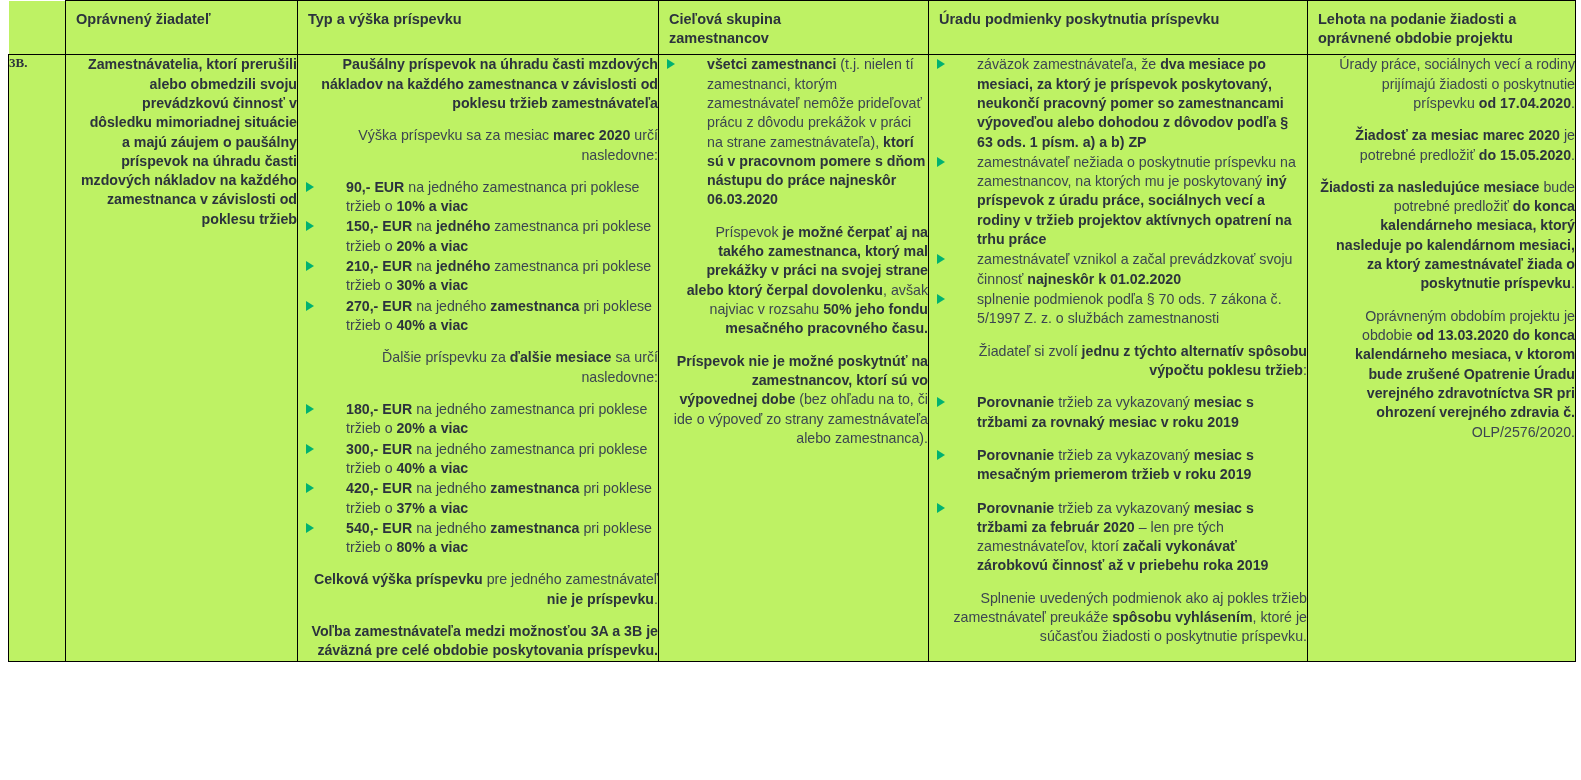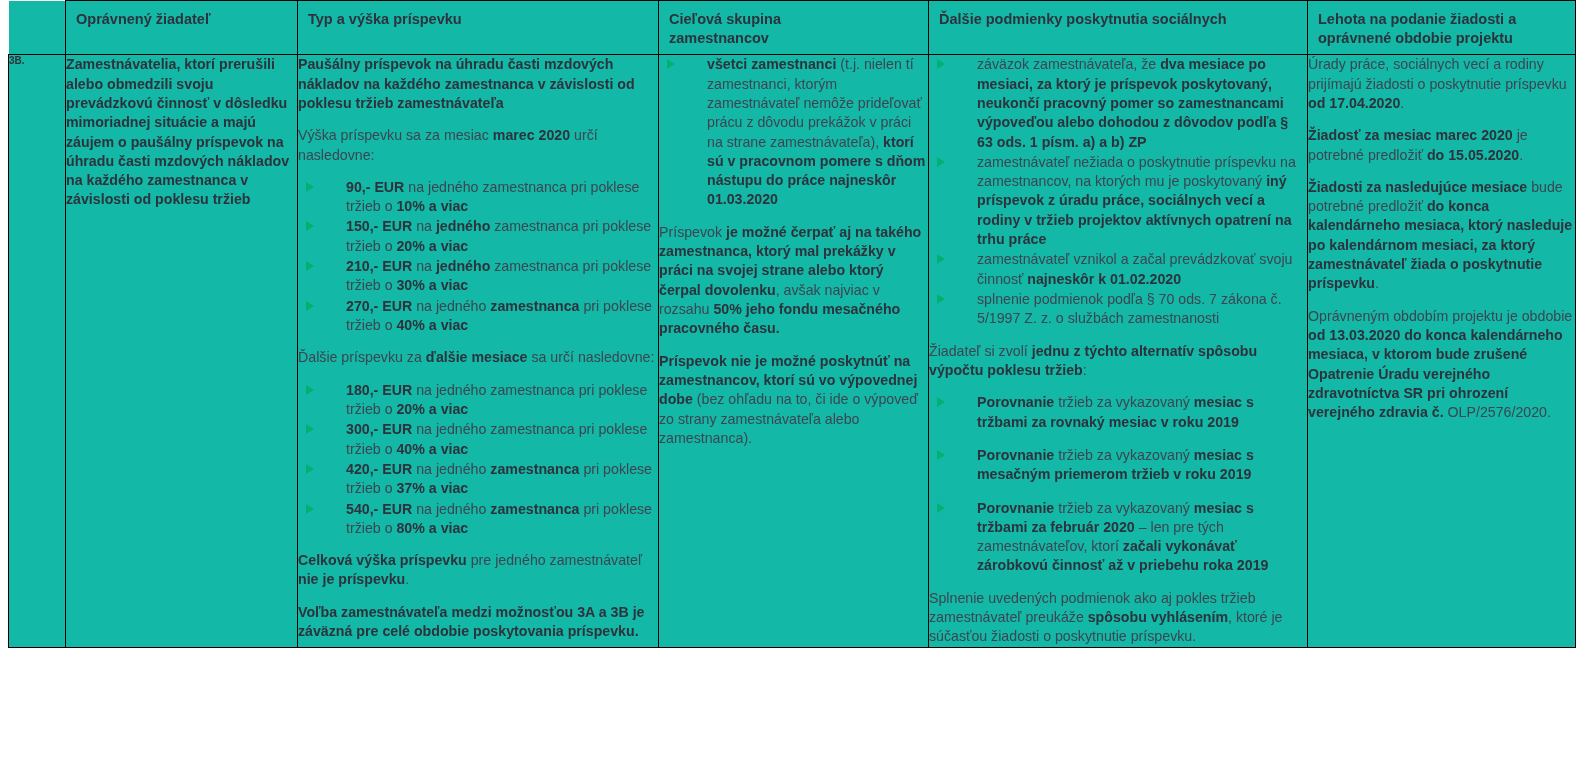--- a/index.html
+++ b/index.html
@@ -24,21 +24,21 @@
   table.grid {
     border-collapse: collapse;
     table-layout: fixed;
     width: 1567px;
     margin: 0;
   }
   table.grid td, table.grid th {
     border: 1px solid #000000;
     vertical-align: top;
     padding: 0;
-    background: #14b8a6;
+    background: #bef264;
   }
   
   col.c-id   { width: 57px; }
   col.c-app  { width: 232px; }
   col.c-type { width: 361px; }
   col.c-grp  { width: 270px; }
   col.c-cond { width: 379px; }
   col.c-term { width: 268px; }
 
   
@@ -55,32 +55,34 @@
     text-align: left;
   }
   thead td.blank-hdr { border: none; }
 
   
   tbody td {
     padding: 11px 10px 10px 10px;
   }
   td.idcell {
     padding: 13px 0 0 12px;
-    font-size: 10px;
+    font-size: 13px;
     font-weight: bold;
     color: #2c333d;
     border-right: 1px solid #000;
+    font-family: Liberation Serif, serif;
   }
   .cell-body {
     font-size: 14.2px;
     line-height: 1.36;
     color: #3c4551;
   }
   .cell-body p {
-    margin: 0 0 13px 0;
+    margin: 0 0 13px 12px;
+    text-align: right;
   }
   .cell-body p:last-child { margin-bottom: 0; }
   b, strong { font-weight: bold; color: #2c333d; }
 
   
   ul.bul {
     list-style: none;
     margin: 0 0 13px 0;
     padding: 0;
   }
@@ -126,21 +128,21 @@
         <td>
           <div class="hdr">Typ a výška príspevku</div>
         </td>
         <td>
           <div class="hdr">
             <span>Cieľová skupina</span><br>
             <span>zamestnancov</span>
           </div>
         </td>
         <td>
-          <div class="hdr">Ďalšie podmienky poskytnutia sociálnych</div>
+          <div class="hdr">Úradu podmienky poskytnutia príspevku</div>
         </td>
         <td>
           <div class="hdr">
             <span>Lehota na podanie žiadosti a</span><br>
             <span>oprávnené obdobie projektu</span>
           </div>
         </td>
       </tr>
     </thead>
     <tbody>
@@ -203,21 +205,21 @@
             <p>
               <b>Voľba zamestnávateľa medzi možnosťou 3A a 3B je záväzná pre celé obdobie poskytovania príspevku.</b>
             </p>
           </div>
         </td>
 
         <td>
           <div class="cell-body">
             <ul class="bul">
               <li><span class="tri"></span>
-                <b>všetci zamestnanci</b><span> (t.j. nielen tí zamestnanci, ktorým zamestnávateľ nemôže prideľovať prácu z dôvodu prekážok v práci na strane zamestnávateľa), </span><b>ktorí sú v pracovnom pomere s dňom nástupu do práce najneskôr 01.03.2020</b>
+                <b>všetci zamestnanci</b><span> (t.j. nielen tí zamestnanci, ktorým zamestnávateľ nemôže prideľovať prácu z dôvodu prekážok v práci na strane zamestnávateľa), </span><b>ktorí sú v pracovnom pomere s dňom nástupu do práce najneskôr 06.03.2020</b>
               </li>
             </ul>
 
             <p>
               <span>Príspevok </span><b>je možné čerpať aj na takého zamestnanca, ktorý mal prekážky v práci na svojej strane alebo ktorý čerpal dovolenku</b><span>, avšak najviac v rozsahu </span><b>50% jeho fondu mesačného pracovného času.</b>
             </p>
 
             <p>
               <b>Príspevok nie je možné poskytnúť na zamestnancov, ktorí sú vo výpovednej dobe</b><span> (bez ohľadu na to, či ide o výpoveď zo strany zamestnávateľa alebo zamestnanca).</span>
             </p>

